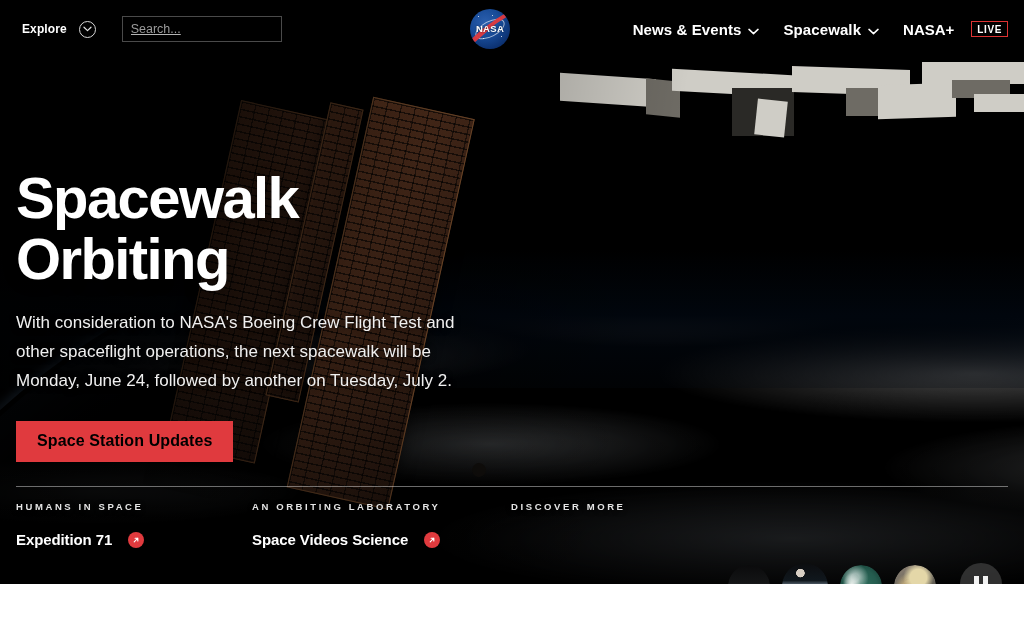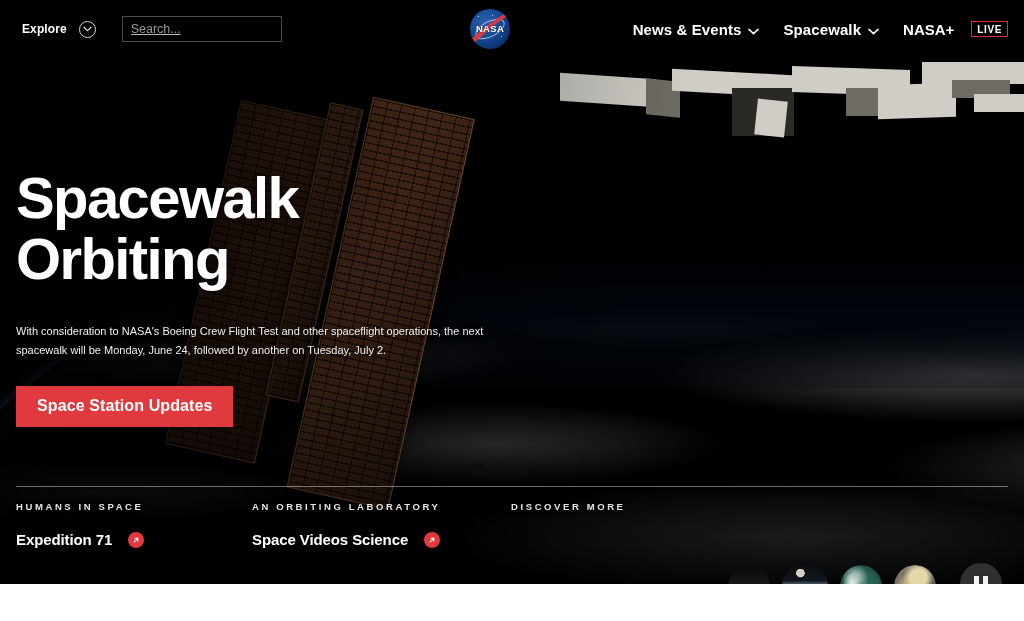--- a/index.html
+++ b/index.html
@@ -161,27 +161,27 @@
     background:linear-gradient(180deg, rgba(0,0,0,0) 0%, rgba(0,0,0,.18) 45%, rgba(0,0,0,.45) 100%);
   }
 
   
   .hero-content{ position:absolute; left:16px; top:110px; width:520px; z-index:10; }
   .hero-title{
     color:#fff; font-size:58px; line-height:1.05; font-weight:700;
     letter-spacing:-1.6px; text-shadow:0 2px 14px rgba(0,0,0,.55);
   }
   .hero-desc{
-    margin-top:32px; width:478px;
-    color:#f0f0f0; font-size:11px; line-height:1.72; font-weight:400;
+    margin-top:18px; width:478px;
+    color:#f0f0f0; font-size:17px; line-height:1.72; font-weight:400;
     text-shadow:0 1px 6px rgba(0,0,0,.7);
   }
   .cta-btn{
     margin-top:26px; display:inline-block;
-    background:#e03a3e; color:#ffffff;
+    background:#e03a3e; color:#000000;
     font-size:16px; font-weight:700; letter-spacing:.1px;
     padding:11px 21px 12px 21px; border:none; cursor:pointer;
     font-family:"Liberation Sans",sans-serif;
   }
 
   
   .hero-divider{
     position:absolute; left:16px; top:428px; width:992px; height:1px;
     background:rgba(255,255,255,.42); z-index:10;
   }

